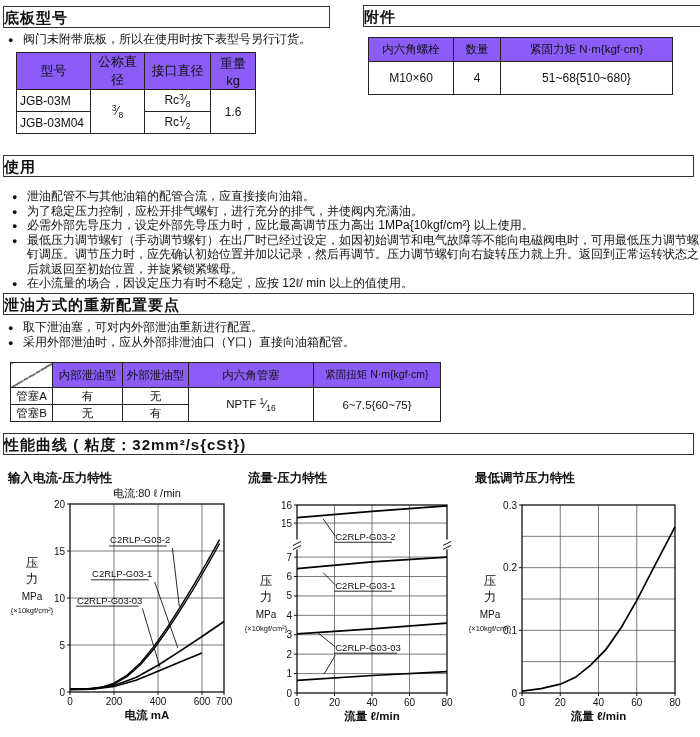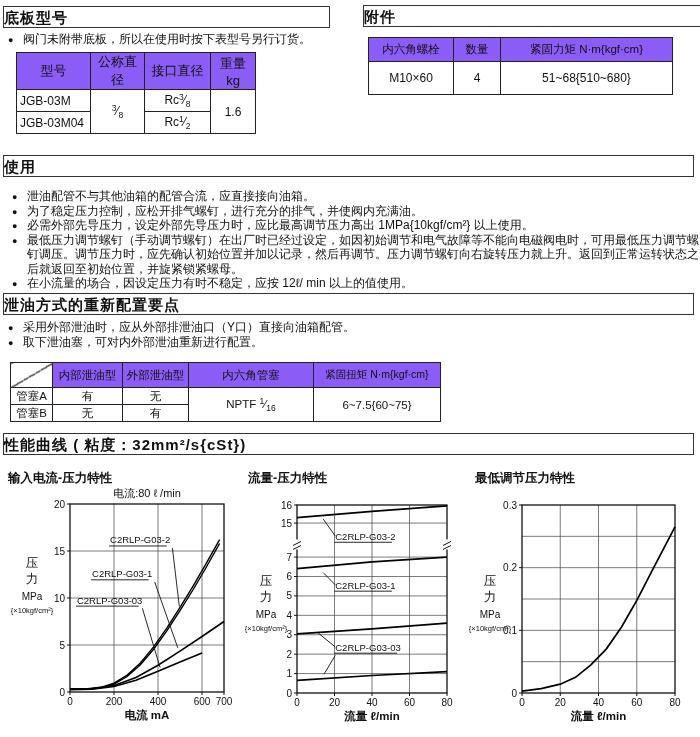--- a/index.html
+++ b/index.html
@@ -86,22 +86,22 @@
     <div class="b">为了稳定压力控制，应松开排气螺钉，进行充分的排气，并使阀内充满油。</div>
     <div class="b">必需外部先导压力，设定外部先导压力时，应比最高调节压力高出 1MPa{10kgf/cm²} 以上使用。</div>
     <div class="b">最低压力调节螺钉（手动调节螺钉）在出厂时已经过设定，如因初始调节和电气故障等不能向电磁阀电时，可用最低压力调节螺钉调压。调节压力时，应先确认初始位置并加以记录，然后再调节。压力调节螺钉向右旋转压力就上升。返回到正常运转状态之后就返回至初始位置，并旋紧锁紧螺母。</div>
     <div class="b">在小流量的场合，因设定压力有时不稳定，应按 12ℓ/ min 以上的值使用。</div>
   </div>
 
   <div class="secbox" style="left:3px;top:293px;width:691px">
     <span>泄油方式的重新配置要点</span>
   </div>
   <div class="bullets" style="left:8px;top:320px;width:688px">
+    <div class="b">取下泄油塞，可对内外部泄油重新进行配置。</div>
     <div class="b">采用外部泄油时，应从外部排泄油口（Y口）直接向油箱配管。</div>
-    <div class="b">取下泄油塞，可对内外部泄油重新进行配置。</div>
   </div>
   <table class="t3" style="left:10px;top:362px">
     <tbody>
         <tr>
       <th class="diag" style="width:42px"></th>
       <th style="width:70px">内部泄油型</th>
       <th style="width:66px">外部泄油型</th>
       <th style="width:125px">内六角管塞</th>
       <th style="width:127px" class="small-h">紧固扭矩 N·m{kgf·cm}</th>
     </tr>

